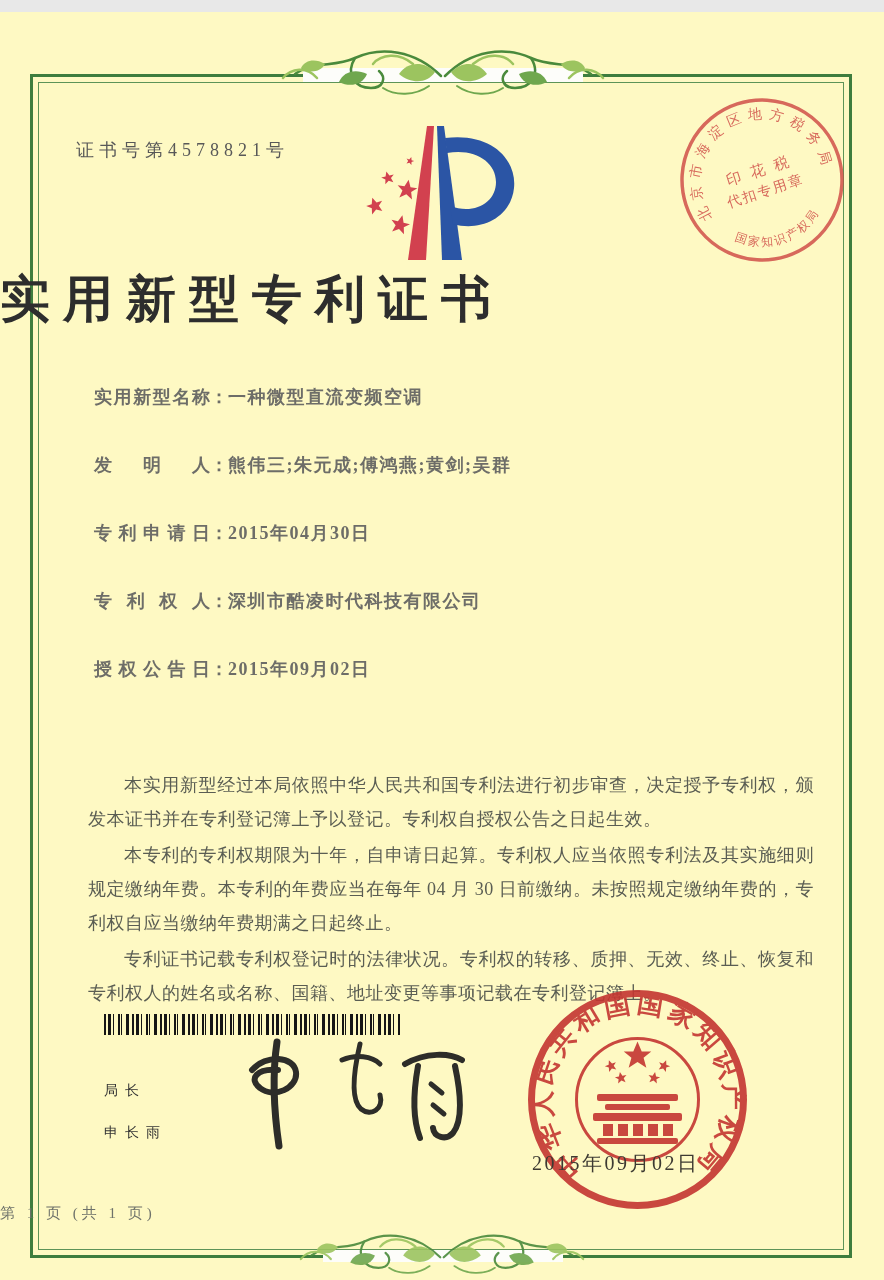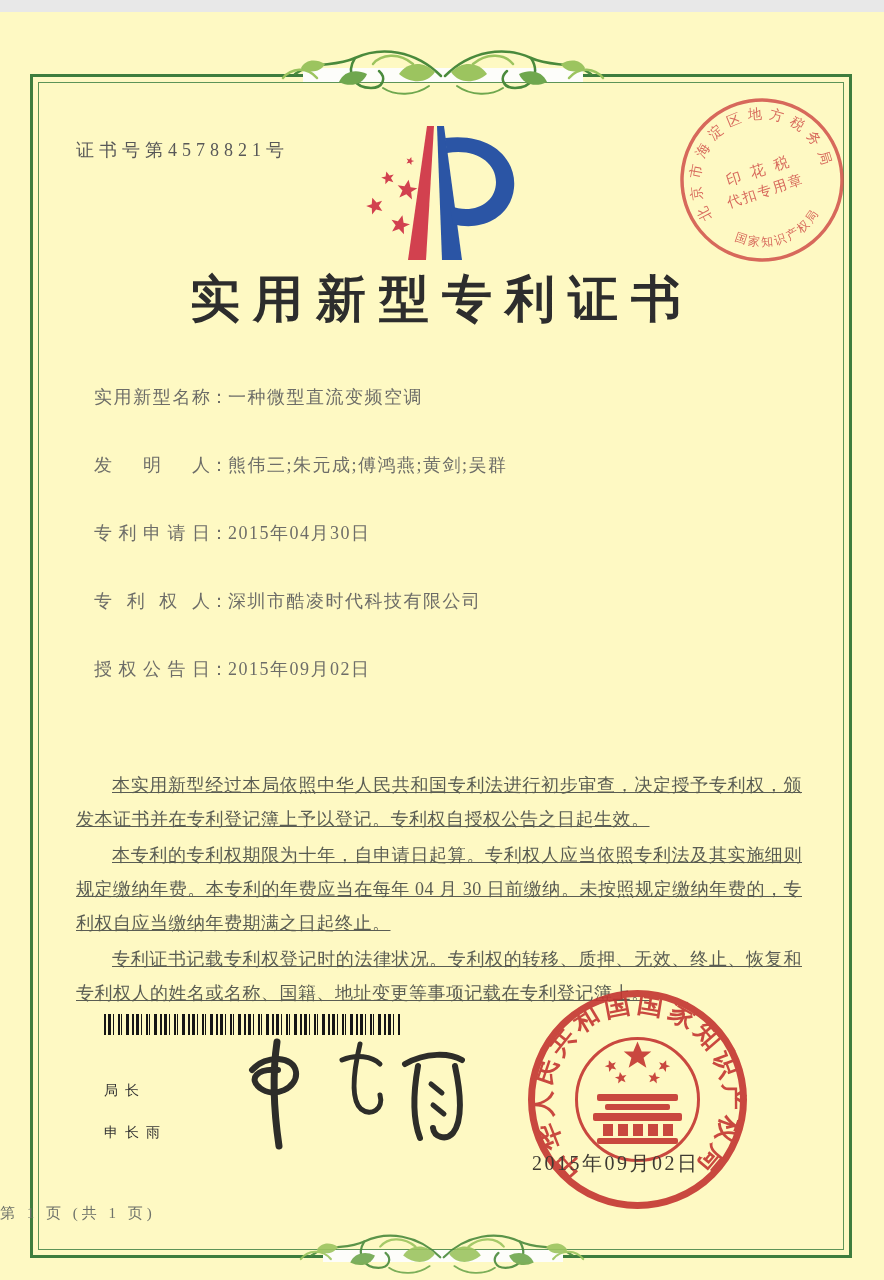--- a/index.html
+++ b/index.html
@@ -13,31 +13,31 @@
     border:3px solid #3e7d3e;z-index:1;}
   .frame-inner{position:absolute;left:38px;top:70px;width:804px;height:1166px;
     border:1px solid #5d9457;z-index:1;}
   .orn-patch{position:absolute;background:#fdfdfa;z-index:2;}
   .ornament{position:absolute;z-index:3;}
   
   .cert-number{position:absolute;left:76px;top:126px;font-size:18px;color:#585858;
     letter-spacing:5px;z-index:4;}
   .logo{position:absolute;left:330px;top:106px;z-index:4;}
   .seal-tax{position:absolute;left:674px;top:80px;transform:rotate(-18deg);opacity:.82;z-index:4;}
-  .title{position:absolute;left:0;top:254px;width:884px;text-align:center;
+  .title{position:absolute;left:0;top:254px;width:884px;text-align:left;
     font-size:50px;font-weight:700;letter-spacing:13px;color:#2d2d2d;z-index:4;}
   
-  .fields{position:absolute;left:94px;top:372px;width:720px;z-index:4;}
+  .fields{position:absolute;left:94px;top:372px;width:720px;z-index:4;font-weight:bold;}
   .field{margin-bottom:41px;font-size:18px;color:#6d6d68;line-height:27px;white-space:nowrap;}
   .flabel{display:inline-block;width:116px;text-align:justify;text-align-last:justify;
     vertical-align:top;}
   .fvalue{letter-spacing:1.5px;}
   
-  .body-text{position:absolute;left:76px;top:756px;width:726px;z-index:4;
-    font-size:18px;line-height:34px;color:#5a5d53;text-align:justify;letter-spacing:.5px;text-decoration:underline;}
+  .body-text{position:absolute;left:88px;top:756px;width:726px;z-index:4;
+    font-size:18px;line-height:34px;color:#5a5d53;text-align:justify;letter-spacing:.5px;}
   .body-text p{margin:0 0 2px 0;text-indent:2em;}
   
   .barcode{position:absolute;left:104px;top:1002px;width:296px;height:21px;z-index:4;
     background:repeating-linear-gradient(90deg,
       #161616 0 2px, transparent 2px 4px,
       #161616 4px 7px, transparent 7px 9px,
       #161616 9px 10px, transparent 10px 14px,
       #161616 14px 16px, transparent 16px 17px,
       #161616 17px 18px, transparent 18px 22px,
       #161616 22px 25px, transparent 25px 28px);}

